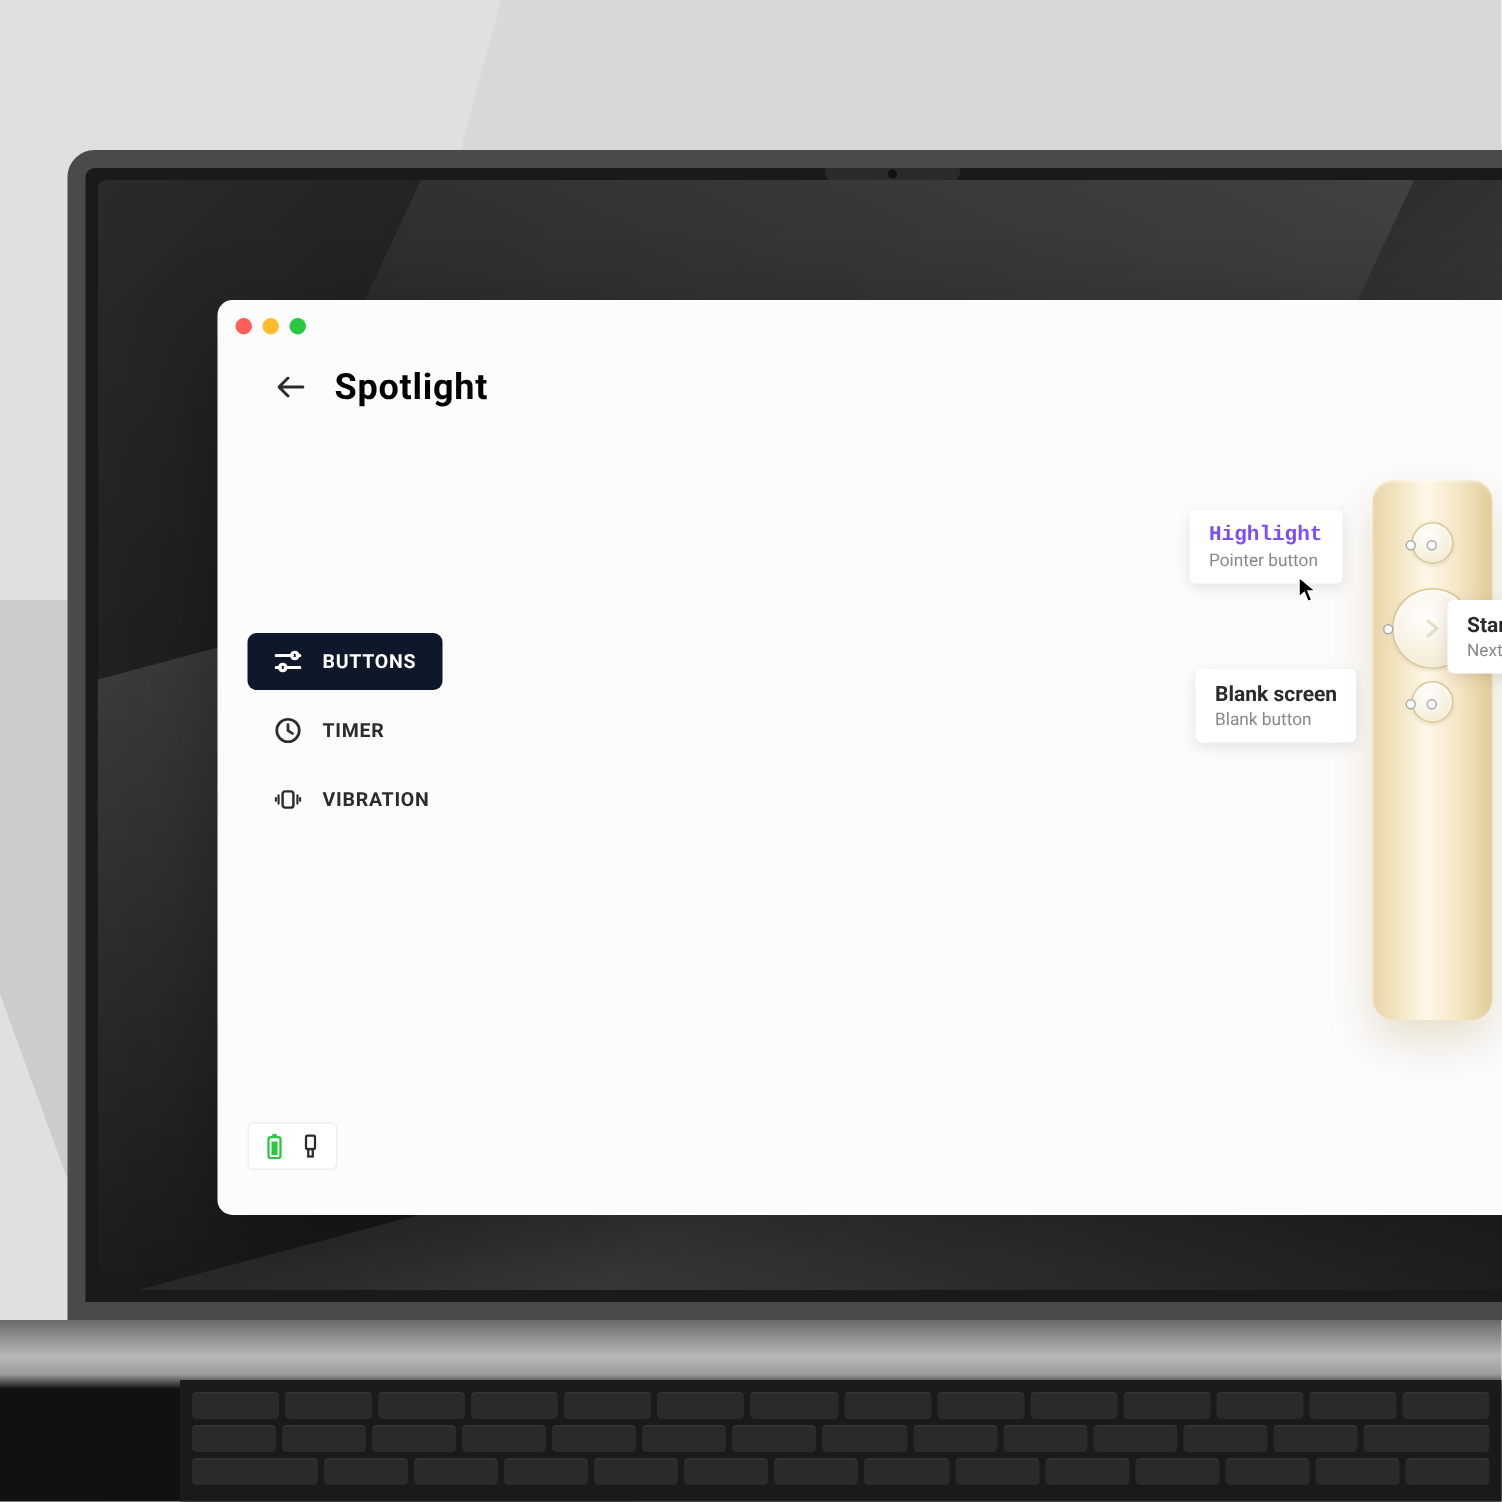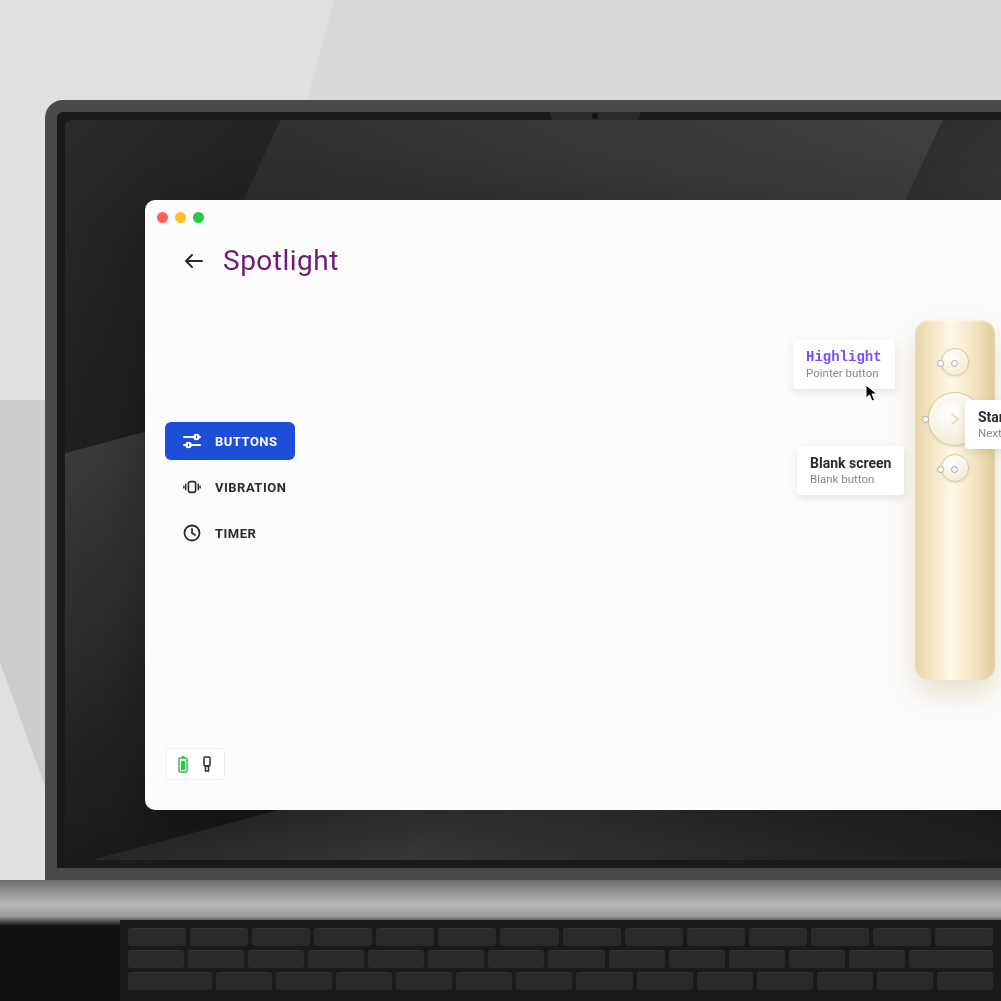--- a/index.html
+++ b/index.html
@@ -81,37 +81,37 @@
   
   .header {
     position: absolute; left: 38px; top: 44px;
     display: flex; align-items: center; gap: 18px;
   }
   .back-arrow {
     width: 22px; height: 22px; display: inline-flex; align-items: center; justify-content: center;
     cursor: pointer;
   }
   .app-title {
-    font-size: 28px; font-weight: 400; color: #701a75; letter-spacing: .5px;
+    font-size: 24px; font-weight: 700; color: #000000; letter-spacing: .5px;
   }
   
   
   .nav {
     position: absolute; left: 20px; top: 222px;
     display: flex; flex-direction: column; gap: 8px;
   }
   .nav-item {
     display: flex; align-items: center; gap: 14px;
     padding: 10px 18px; border-radius: 6px;
     font-size: 13px; font-weight: 700; letter-spacing: .5px;
     color: #2b2b2b; cursor: pointer;
     width: 130px;
   }
   .nav-item.active {
-    background: #1d4ed8; color: #fff;
+    background: #0f172a; color: #fff;
   }
   .nav-icon { width: 18px; height: 18px; display: inline-flex; align-items: center; justify-content: center; }
   
   
   .status {
     position: absolute; left: 20px; bottom: 30px;
     display: flex; gap: 6px;
     background: #fff; border: 1px solid #eee; border-radius: 4px;
     padding: 6px 8px;
   }
@@ -223,35 +223,35 @@
             <svg width="18" height="16" viewBox="0 0 18 16">
                 <path d="M1 4 H12 M15 4 H17 M1 12 H4 M7 12 H17" stroke="#fff" stroke-width="2" stroke-linecap="round"></path>
                 <circle cx="13.5" cy="4" r="2.2" fill="none" stroke="#fff" stroke-width="2"></circle>
                 <circle cx="5.5" cy="12" r="2.2" fill="none" stroke="#fff" stroke-width="2"></circle>
               </svg>
           </span>
           <span>BUTTONS</span>
         </div>
         <div class="nav-item">
           <span class="nav-icon">
+            <svg width="18" height="18" viewBox="0 0 18 18">
+                <circle cx="9" cy="9" r="7.5" fill="none" stroke="#2b2b2b" stroke-width="1.8"></circle>
+                <path d="M9 5 V9 L12 11" stroke="#2b2b2b" stroke-width="1.8" fill="none" stroke-linecap="round"></path>
+              </svg>
+          </span>
+          <span>TIMER</span>
+        </div>
+        <div class="nav-item">
+          <span class="nav-icon">
             <svg width="20" height="16" viewBox="0 0 20 16">
                 <rect x="6" y="2" width="8" height="12" rx="2" fill="none" stroke="#2b2b2b" stroke-width="1.8"></rect>
                 <path d="M3 5 V11 M1 7 V9 M17 5 V11 M19 7 V9" stroke="#2b2b2b" stroke-width="1.6" stroke-linecap="round"></path>
               </svg>
           </span>
           <span>VIBRATION</span>
-        </div>
-        <div class="nav-item">
-          <span class="nav-icon">
-            <svg width="18" height="18" viewBox="0 0 18 18">
-                <circle cx="9" cy="9" r="7.5" fill="none" stroke="#2b2b2b" stroke-width="1.8"></circle>
-                <path d="M9 5 V9 L12 11" stroke="#2b2b2b" stroke-width="1.8" fill="none" stroke-linecap="round"></path>
-              </svg>
-          </span>
-          <span>TIMER</span>
         </div>
       </div>
 
       <div class="status">
         <span class="status-icon">
           <svg width="12" height="18" viewBox="0 0 12 18">
               <rect x="2" y="3" width="8" height="14" rx="1.5" fill="none" stroke="#28c840" stroke-width="1.5"></rect>
               <rect x="4" y="6" width="4" height="9" fill="#28c840"></rect>
               <rect x="4.5" y="1" width="3" height="2" fill="#28c840"></rect>
             </svg>

